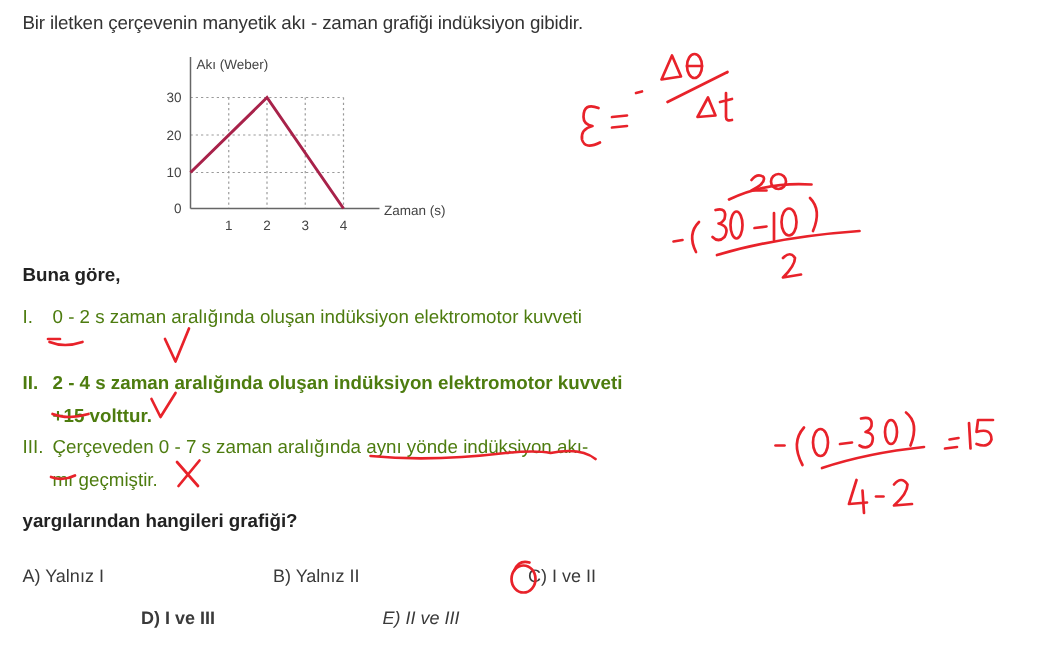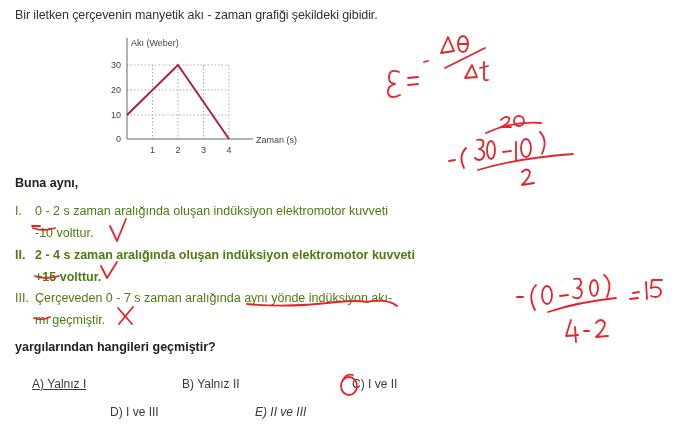--- a/index.html
+++ b/index.html
@@ -16,21 +16,21 @@
   .stmt .num { display:inline-block; width:20px; }
   .stmt .cont { padding-left:20px; display:block; }
   .question { left:15px; top:340px; font-size:12.5px; font-weight:bold; color:#222; }
   .opt { font-size:12px; color:#3a3a3a; }
   .ink { position:absolute; left:0; top:0; width:691px; height:436px; pointer-events:none; }
   .ink path, .ink ellipse { fill:none; stroke:#e8222a; stroke-width:1.8; stroke-linecap:round; stroke-linejoin:round; }
 </style>
 </head>
 <body>
 
-<div class="abs intro">Bir iletken çerçevenin manyetik akı - zaman grafiği şekildeki gibidir.</div>
+<div class="abs intro">Bir iletken çerçevenin manyetik akı - zaman grafiği indüksiyon gibidir.</div>
 
 <div class="abs chart">
   <svg viewBox="0 0 220 120">
 
     <g stroke="#9a9a9a" stroke-width="0.8" stroke-dasharray="1.5,2">
       <line x1="32" y1="29" x2="134" y2="29"></line>
       <line x1="32" y1="54" x2="134" y2="54"></line>
       <line x1="32" y1="79" x2="134" y2="79"></line>
       <line x1="57.5" y1="29" x2="57.5" y2="103"></line>
       <line x1="83" y1="29" x2="83" y2="103"></line>
@@ -46,52 +46,51 @@
     <text class="tick" x="26" y="106" text-anchor="end">0</text>
     <text class="tick" x="57.5" y="117" text-anchor="middle">1</text>
     <text class="tick" x="83" y="117" text-anchor="middle">2</text>
     <text class="tick" x="108.5" y="117" text-anchor="middle">3</text>
     <text class="tick" x="134" y="117" text-anchor="middle">4</text>
     <text class="axlab" x="36" y="10">Akı (Weber)</text>
     <text class="axlab" x="161" y="107">Zaman (s)</text>
   </svg>
 </div>
 
-<div class="abs heading">Buna aynı,</div>
+<div class="abs heading">Buna göre,</div>
 
 <div class="abs stmt" style="top:200px;">
   <span class="num">I.</span><span>0 - 2 s zaman aralığında oluşan indüksiyon elektromotor kuvveti</span>
-  <span class="cont">-10 volttur.</span>
 </div>
 
 <div class="abs stmt" style="top:244px;font-weight:bold;">
   <span class="num">II.</span><span>2 - 4 s zaman aralığında oluşan indüksiyon elektromotor kuvveti</span>
   <span class="cont">+15 volttur.</span>
 </div>
 
 <div class="abs stmt" style="top:287px;">
   <span class="num">III.</span><span>Çerçeveden 0 - 7 s zaman aralığında aynı yönde indüksiyon akı-</span>
   <span class="cont">mı geçmiştir.</span>
 </div>
 
-<div class="abs question">yargılarından hangileri geçmiştir?</div>
+<div class="abs question">yargılarından hangileri grafiği?</div>
 
-<div class="abs opt" style="left:32px; top:377px;text-decoration:underline;">
+<div class="abs opt" style="left:15px; top:377px;">
   <span>A)</span>
   <span>Yalnız I</span>
 </div>
 <div class="abs opt" style="left:182px; top:377px;">
   <span>B)</span>
   <span>Yalnız II</span>
 </div>
 <div class="abs opt" style="left:352px; top:377px;">
   <span>C)</span>
   <span>I ve II</span>
 </div>
-<div class="abs opt" style="left:110px; top:405px;">
+<div class="abs opt" style="left:94px; top:405px;font-weight:bold;">
   <span>D)</span>
   <span>I ve III</span>
 </div>
 <div class="abs opt" style="left:255px; top:405px;font-style:italic;">
   <span>E)</span>
   <span>II ve III</span>
 </div>
 
 <svg class="ink" viewBox="0 0 691 436">
 

